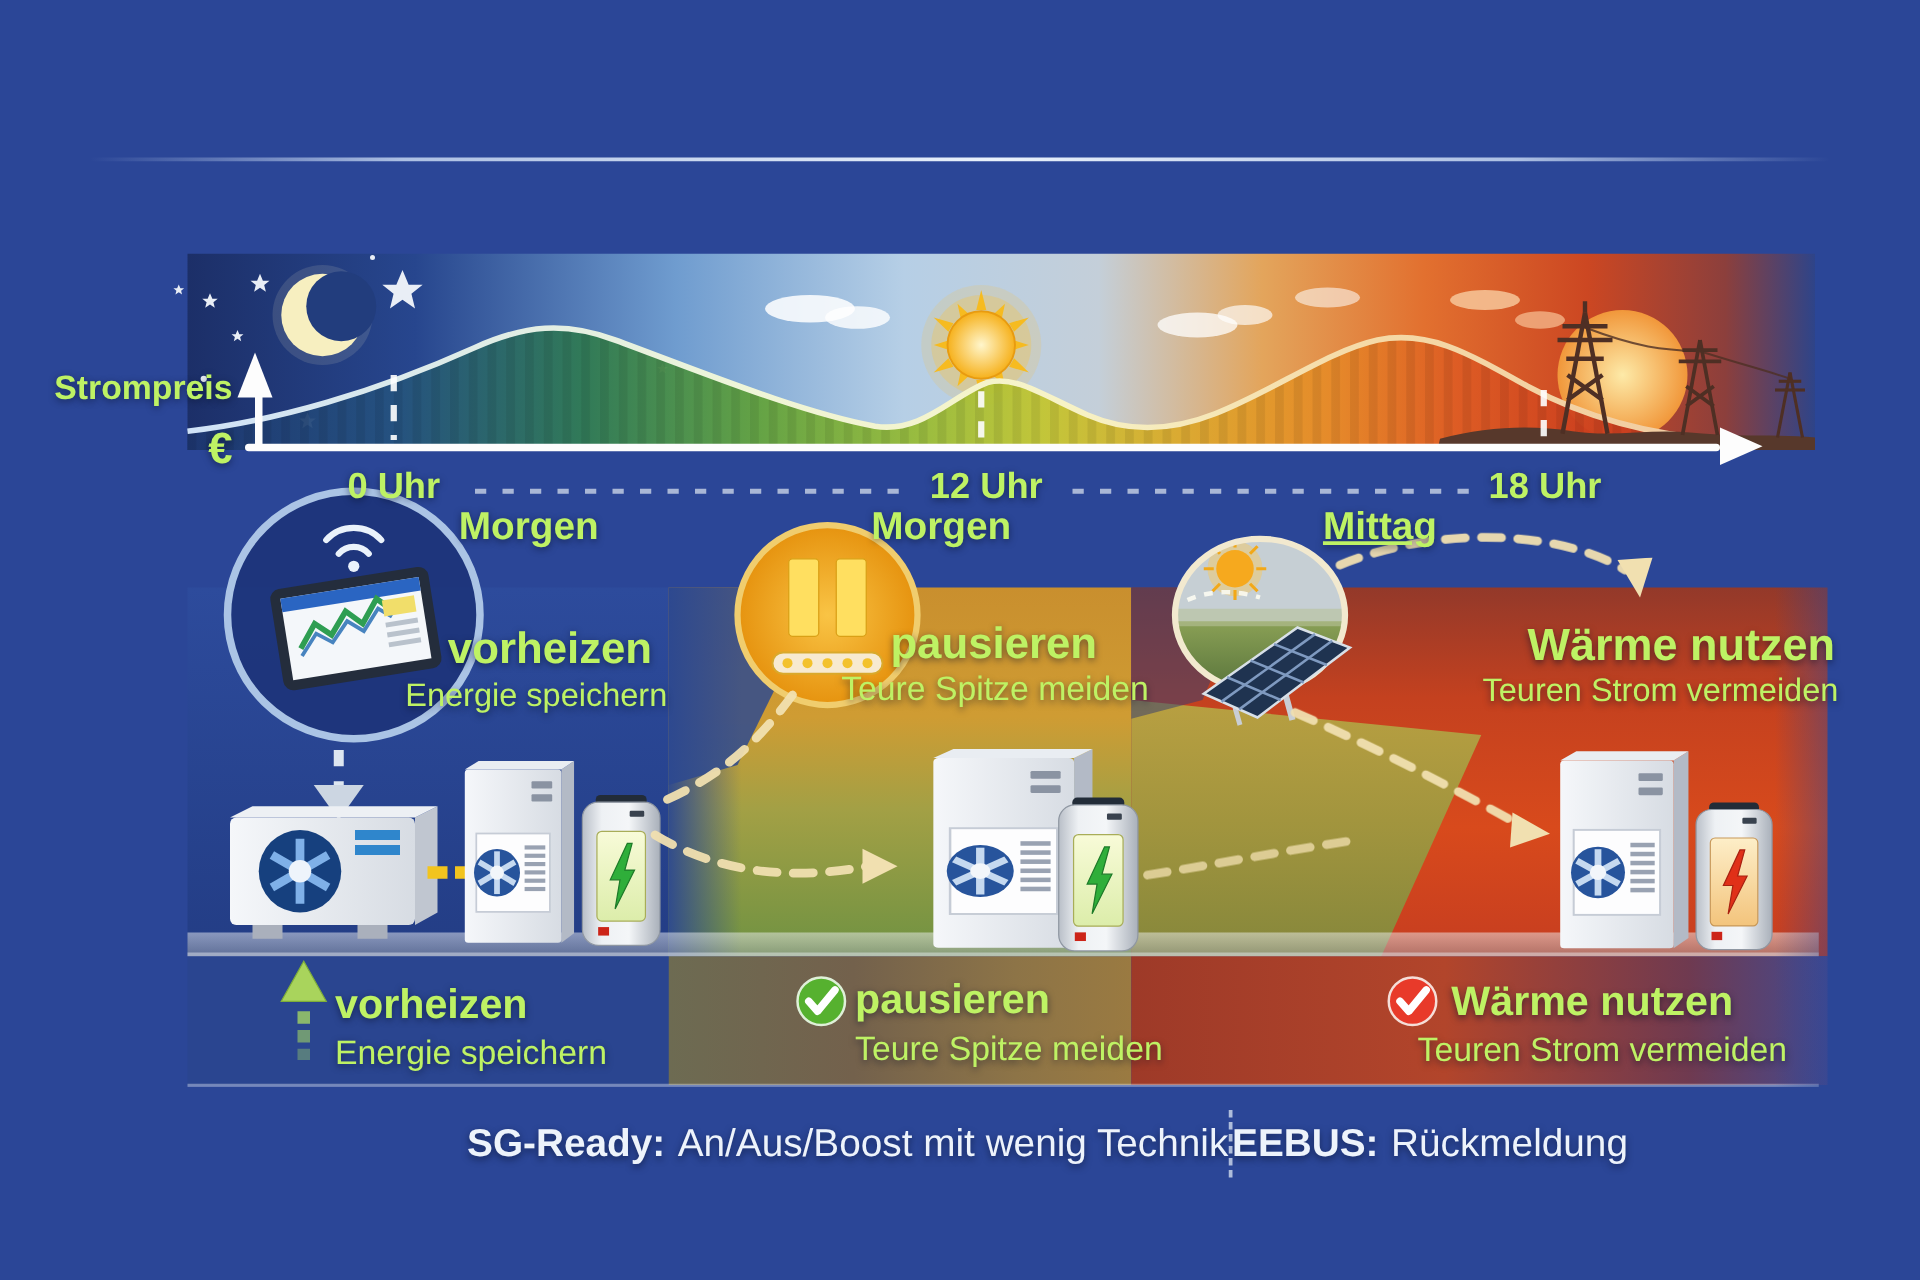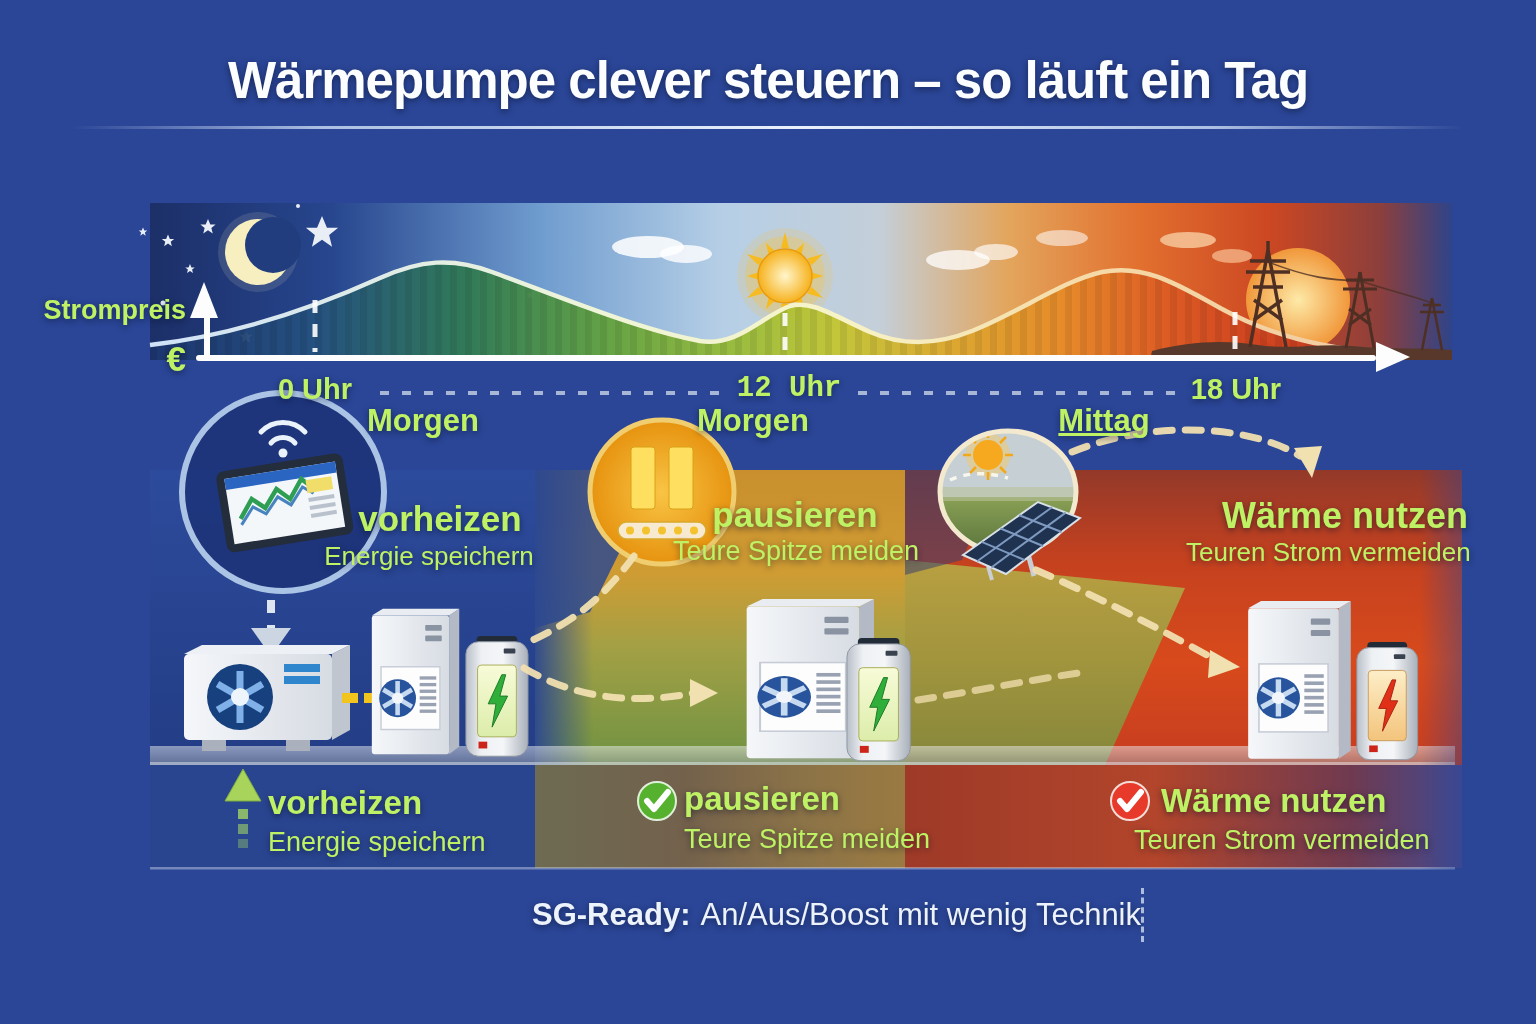--- a/index.html
+++ b/index.html
@@ -10,21 +10,21 @@
        line-height:1.06;white-space:nowrap;font-family:"Liberation Sans",sans-serif;}
   .c{text-align:center;}
   .r{text-align:right;}
   #title{left:0;right:0;top:54px;font-size:51px;font-weight:bold;letter-spacing:-1px;color:#fbfdff;}
   #title-divider{position:absolute;left:72px;right:72px;top:126px;height:3px;
      background:linear-gradient(90deg,rgba(255,255,255,0),rgba(205,222,246,.8) 18%,#e9f1fb 52%,rgba(205,222,246,.8) 82%,rgba(255,255,255,0));}
   #subtitle{left:0;right:0;top:139px;font-size:29px;font-style:italic;color:#d6e2f4;}
   #ylabel{left:30px;top:296px;width:156px;font-size:27px;font-weight:bold;}
   #yunit{left:130px;top:340px;width:56px;font-size:35px;font-weight:bold;}
   .tick{top:374px;width:140px;font-size:29px;font-weight:bold;}
-  #tick-0{left:245px;} #tick-1{left:719px;font-family:Liberation Mono, monospace;} #tick-2{left:1166px;}
+  #tick-0{left:245px;} #tick-1{left:719px;} #tick-2{left:1166px;}
   .phase{top:405px;width:150px;font-size:31px;font-weight:bold;}
   #phase-0{left:348px;} #phase-1{left:678px;} #phase-2{left:1029px;text-decoration:underline;}
   .ptitle{font-weight:bold;font-size:35px;}
   .psub{font-size:27px;}
   #p0-title{left:340px;top:500px;width:200px;}
   #p0-sub{left:309px;top:543px;width:240px;font-size:26px;}
   #p1-title{left:695px;top:496px;width:200px;}
   #p1-sub{left:666px;top:537px;width:260px;}
   #p2-title{left:1222px;top:497px;width:220px;font-size:36px;}
   #p2-sub{left:1186px;top:539px;width:260px;font-size:26px;}
@@ -507,21 +507,20 @@
       <circle cx="657" cy="801" r="19" fill="#56b12f" stroke="#dff0d8" stroke-width="2"></circle>
       <path d="M647,801 l7,8 l14,-17" stroke="#ffffff" stroke-width="6" fill="none" stroke-linecap="round" stroke-linejoin="round"></path>
     </g>
     <g>
       <circle cx="1130" cy="801" r="19" fill="#e83a2a" stroke="#f5ded8" stroke-width="2"></circle>
       <path d="M1120,801 l7,8 l14,-17" stroke="#ffffff" stroke-width="6" fill="none" stroke-linecap="round" stroke-linejoin="round"></path>
     </g>
   </g>
 </svg>
 
-<div class="txt c" id="title">Wärmepumpe clever steuern – so läuft ein Tag</div>
 <div id="title-divider"></div>
 
 <div class="txt r" id="ylabel">Strompreis</div>
 <div class="txt r" id="yunit">€</div>
 
 <div class="txt c tick" id="tick-0">0 Uhr</div>
 <div class="txt c tick" id="tick-1">12 Uhr</div>
 <div class="txt c tick" id="tick-2">18 Uhr</div>
 
 <div class="txt c phase" id="phase-0">Morgen</div>
@@ -538,15 +537,16 @@
 <div class="txt stitle" id="s0-title">vorheizen</div>
 <div class="txt ssub" id="s0-sub">Energie speichern</div>
 <div class="txt stitle" id="s1-title">pausieren</div>
 <div class="txt ssub" id="s1-sub">Teure Spitze meiden</div>
 <div class="txt stitle" id="s2-title">Wärme nutzen</div>
 <div class="txt ssub" id="s2-sub">Teuren Strom vermeiden</div>
 
 <div id="footer">
   <div><span class="lbl">SG-Ready:</span><span>An/Aus/Boost mit wenig Technik</span></div>
   <div id="footer-divider"></div>
+  <div><span class="lbl">EEBUS:</span><span>Rückmeldung</span></div>
 </div>
 
 </div>
 
 </body></html>

